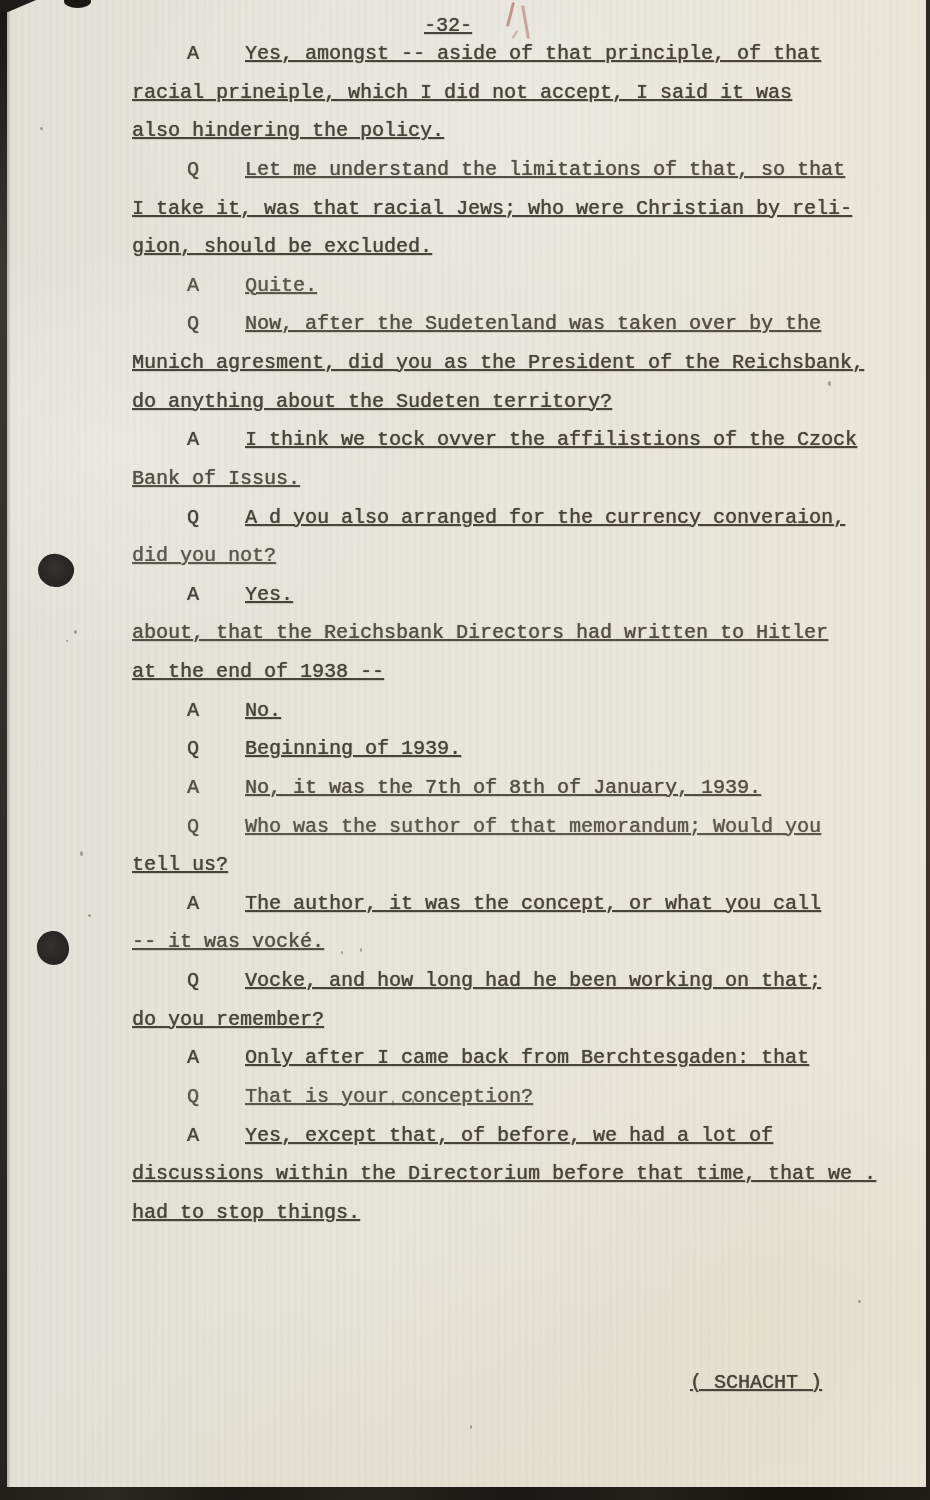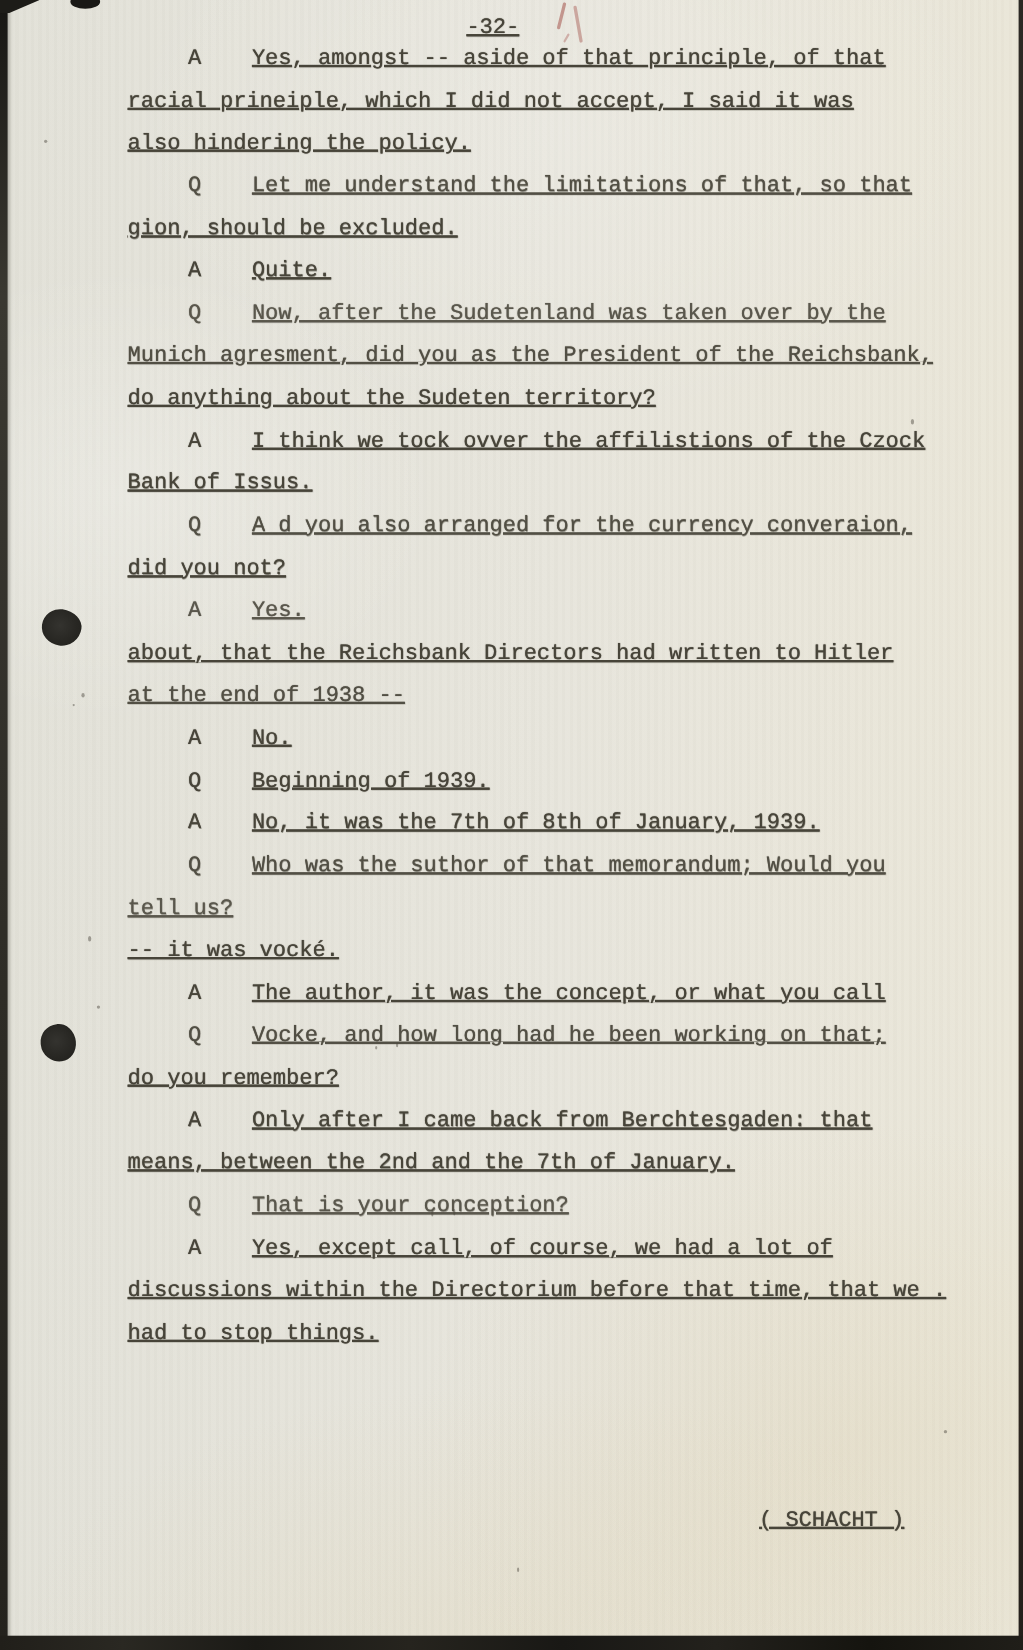--- a/index.html
+++ b/index.html
@@ -41,21 +41,21 @@
   .redmark{position:absolute;border-radius:2px;}
   .redmark-1{left:509px;top:2px;width:3px;height:25px;background:rgba(158,70,62,0.50);transform:rotate(14deg);}
   .redmark-2{left:524px;top:5px;width:3px;height:34px;background:rgba(158,70,62,0.40);transform:rotate(-10deg);}
   .redmark-3{left:514px;top:30px;width:2px;height:9px;background:rgba(158,70,62,0.35);transform:rotate(30deg);}
   
   .speck{position:absolute;background:rgba(70,66,58,0.45);border-radius:50%;}
   
   .typed{color:#474439;font-size:20px;
     text-shadow:0 0 1px rgba(71,68,57,0.8), 0.4px 0.4px 0 rgba(71,68,57,0.45);text-decoration:underline;}
   .page-number{position:absolute;left:424px;top:14px;white-space:pre;}
-  .transcript{position:absolute;left:116px;top:42px;width:740px;}
+  .transcript{position:absolute;left:132px;top:42px;width:740px;}
   .line{height:38.64px;white-space:pre;}
   .line .speaker{display:inline-block;margin-left:55px;}
   .line .tx-sp{margin-left:46px;}
   .line:nth-child(4n){opacity:0.93;}
   .line:nth-child(7n){opacity:0.88;}
   .signature{position:absolute;left:690px;top:1371px;white-space:pre;}
 </style>
 </head>
 <body>
 
@@ -87,43 +87,43 @@
   <div class="speck" style="left:858px;top:1300px;width:3px;height:3px;"></div>
   <div class="speck" style="left:470px;top:1425px;width:2px;height:4px;"></div>
 
   <div class="typed page-number">-32-</div>
 
   <div class="typed transcript">
       <div class="line"><span class="speaker">A</span><span class="text tx-sp">Yes, amongst -- aside of that principle, of that</span></div>
       <div class="line"><span class="text">racial prineiple, which I did not accept, I said it was</span></div>
       <div class="line"><span class="text">also hindering the policy.</span></div>
       <div class="line"><span class="speaker">Q</span><span class="text tx-sp">Let me understand the limitations of that, so that</span></div>
+      <div class="line"><span class="text">I take it, was that racial Jews; who were Christian by reli-</span></div>
       <div class="line"><span class="text">gion, should be excluded.</span></div>
       <div class="line"><span class="speaker">A</span><span class="text tx-sp">Quite.</span></div>
       <div class="line"><span class="speaker">Q</span><span class="text tx-sp">Now, after the Sudetenland was taken over by the</span></div>
       <div class="line"><span class="text">Munich agresment, did you as the President of the Reichsbank,</span></div>
       <div class="line"><span class="text">do anything about the Sudeten territory?</span></div>
       <div class="line"><span class="speaker">A</span><span class="text tx-sp">I think we tock ovver the affilistions of the Czock</span></div>
       <div class="line"><span class="text">Bank of Issus.</span></div>
       <div class="line"><span class="speaker">Q</span><span class="text tx-sp">A d you also arranged for the currency converaion,</span></div>
       <div class="line"><span class="text">did you not?</span></div>
       <div class="line"><span class="speaker">A</span><span class="text tx-sp">Yes.</span></div>
       <div class="line"><span class="text">about, that the Reichsbank Directors had written to Hitler</span></div>
       <div class="line"><span class="text">at the end of 1938 --</span></div>
       <div class="line"><span class="speaker">A</span><span class="text tx-sp">No.</span></div>
       <div class="line"><span class="speaker">Q</span><span class="text tx-sp">Beginning of 1939.</span></div>
       <div class="line"><span class="speaker">A</span><span class="text tx-sp">No, it was the 7th of 8th of January, 1939.</span></div>
       <div class="line"><span class="speaker">Q</span><span class="text tx-sp">Who was the suthor of that memorandum; Would you</span></div>
       <div class="line"><span class="text">tell us?</span></div>
+      <div class="line"><span class="speaker">A</span><span class="text tx-sp">The author, it was the concept, or what you call</span></div>
       <div class="line"><span class="text">-- it was vocké.</span></div>
-      <div class="line"><span class="speaker">A</span><span class="text tx-sp">The author, it was the concept, or what you call</span></div>
       <div class="line"><span class="speaker">Q</span><span class="text tx-sp">Vocke, and how long had he been working on that;</span></div>
       <div class="line"><span class="text">do you remember?</span></div>
       <div class="line"><span class="speaker">A</span><span class="text tx-sp">Only after I came back from Berchtesgaden: that</span></div>
-      <div class="line"><span class="text">means, between the 2nd and the 7th of January.</span></div>
       <div class="line"><span class="speaker">Q</span><span class="text tx-sp">That is your conception?</span></div>
-      <div class="line"><span class="speaker">A</span><span class="text tx-sp">Yes, except call, of course, we had a lot of</span></div>
+      <div class="line"><span class="speaker">A</span><span class="text tx-sp">Yes, except that, of before, we had a lot of</span></div>
       <div class="line"><span class="text">discussions within the Directorium before that time, that we .</span></div>
       <div class="line"><span class="text">had to stop things.</span></div>
     </div>
 
   <div class="typed signature">( SCHACHT )</div>
 </div>
 
 </body></html>

